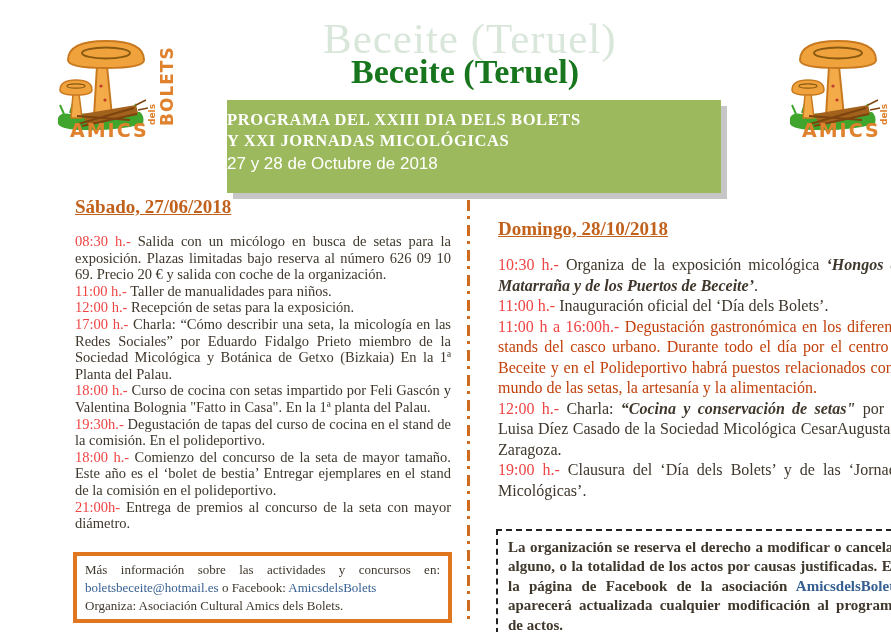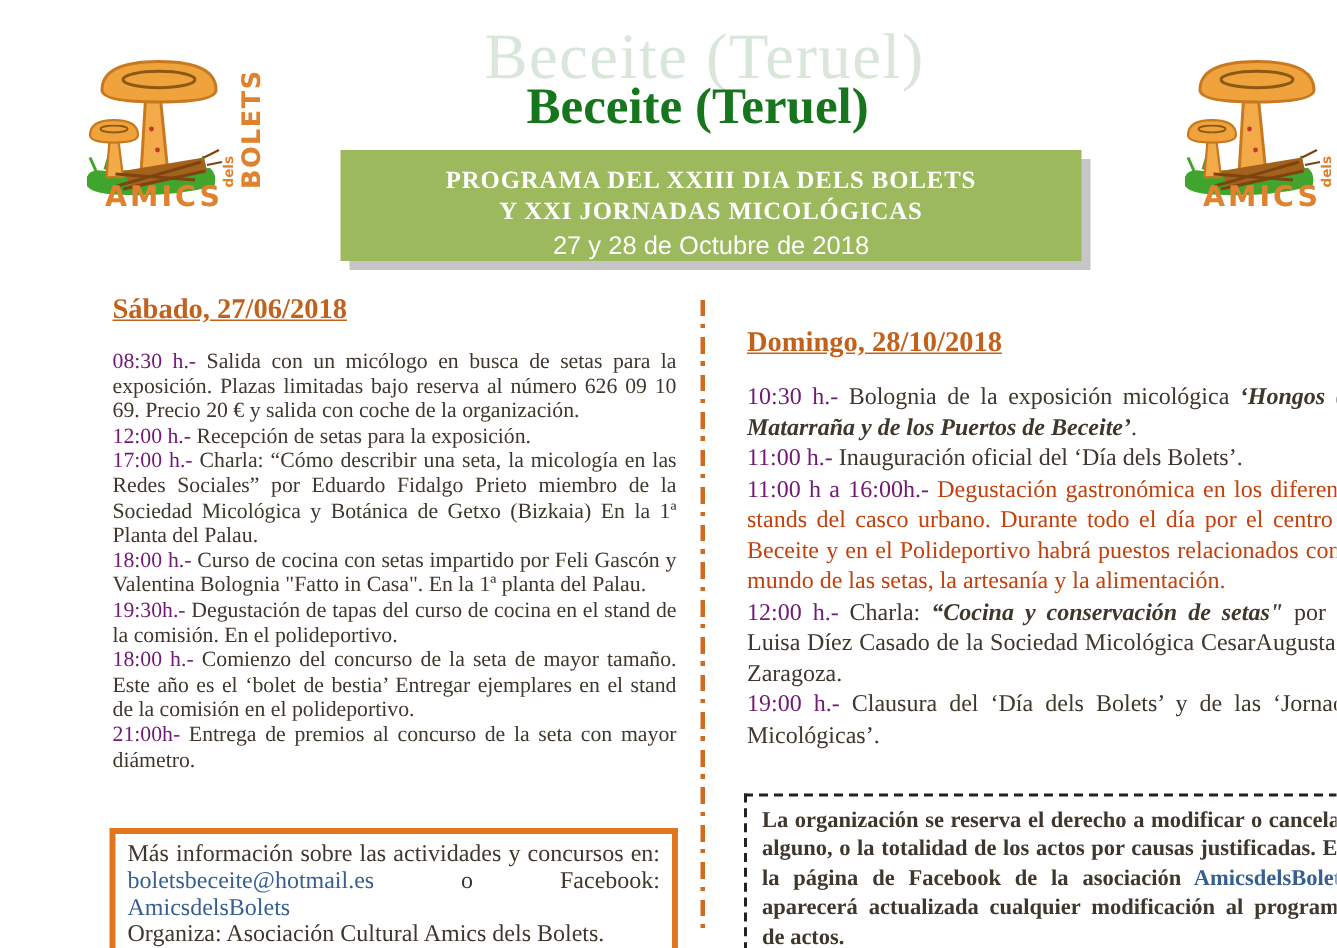--- a/index.html
+++ b/index.html
@@ -11,23 +11,23 @@
   .title-shadow{
     position:absolute;left:293px;top:14px;
     font-size:43px;letter-spacing:1px;color:#d9e6da;white-space:nowrap;
   }
   .title-main{
     position:absolute;left:321px;top:53px;
     font-size:34px;font-weight:bold;color:#17761d;white-space:nowrap;
   }
   
   .banner{
-    position:absolute;left:197px;top:100px;width:494px;height:74px;
+    position:absolute;left:197px;top:100px;width:494px;height:93px;
     background:#9cb95e;box-shadow:6px 6px 0 #c6c6c6;
-    text-align:center;color:#ffffff;box-sizing:border-box;padding-top:9px;
+    text-align:left;color:#ffffff;box-sizing:border-box;padding-top:9px;
   }
   .banner .ln1,.banner .ln2{
     font-family:"Liberation Serif",serif;font-weight:bold;
     font-size:16.5px;letter-spacing:0.6px;line-height:21px;
   }
   .banner .ln3{
     font-family:"Liberation Sans",sans-serif;font-weight:normal;
     font-size:17px;margin-top:3px;
   }
   
@@ -38,30 +38,30 @@
   .col{position:absolute;text-align:justify;}
   .col-left{left:45px;top:196px;width:376px;}
   .col-right{left:468px;top:218px;width:412px;}
   h2.day-heading{
     margin:0 0 15px 0;font-size:19px;font-weight:bold;color:#c2611c;
     text-decoration:underline;text-align:left;
   }
   .col-left .entry{margin:0;font-size:14.5px;line-height:16.6px;}
   .col-right .entry{margin:0;font-size:16px;line-height:20.5px;}
   .entry{color:#3f372c;}
-  .s-time{color:#701a75;}
+  .s-time{color:#ef4444;}
   .s-o{color:#c2410c;}
   .s-bi{font-weight:bold;font-style:italic;}
   .s-link{color:#365f91;cursor:pointer;}
   
   .info-box{
     position:absolute;left:43px;top:552px;width:379px;box-sizing:border-box;
     border:4px solid #e0761f;padding:5px 8px;text-align:justify;
   }
-  .info-box .entry{margin:0;font-size:16px;line-height:17.8px;font-family:Liberation Serif, serif;}
+  .info-box .entry{margin:0;font-size:13px;line-height:17.8px;font-family:Liberation Serif, serif;}
   .disclaimer-box{
     position:absolute;left:466px;top:529px;width:416px;box-sizing:border-box;
     border:2px dashed #222222;padding:7px 10px;text-align:justify;
   }
   .disclaimer-box .entry{margin:0;font-size:15px;line-height:19.4px;font-weight:bold;}
   
   .divider{
     position:absolute;left:437px;top:200px;width:3px;height:421px;
     background:repeating-linear-gradient(to bottom,
       #d06a1e 0px,#d06a1e 11px,transparent 11px,transparent 16px,
@@ -119,33 +119,34 @@
     <div class="ln2">Y XXI JORNADAS MICOLÓGICAS</div>
     <div class="ln3">27 y 28 de Octubre de 2018</div>
   </div>
 
   <div class="divider"></div>
 
   <div class="col col-left">
     <h2 class="day-heading">Sábado, 27/06/2018</h2>
     <div>
         <p class="entry"><span class="s-time">08:30 h.- </span><span class="s-n">Salida con un micólogo en busca de setas para la exposición. Plazas limitadas bajo reserva al número 626 09 10 69. Precio 20 € y salida con coche de la organización.</span></p>
+        <p class="entry"><span class="s-time">11:00 h.- </span><span class="s-n">Taller de manualidades para niños.</span></p>
         <p class="entry"><span class="s-time">12:00 h.- </span><span class="s-n">Recepción de setas para la exposición.</span></p>
         <p class="entry"><span class="s-time">17:00 h.- </span><span class="s-n">Charla: “Cómo describir una seta, la micología en las Redes Sociales” por Eduardo Fidalgo Prieto miembro de la Sociedad Micológica y Botánica de Getxo (Bizkaia)  En la 1ª Planta del Palau.</span></p>
         <p class="entry"><span class="s-time">18:00 h.- </span><span class="s-n">Curso de cocina con setas impartido por Feli Gascón y Valentina Bolognia "Fatto in Casa". En la 1ª planta del Palau.</span></p>
         <p class="entry"><span class="s-time">19:30h.- </span><span class="s-n">Degustación de tapas del curso de cocina en el stand de la comisión.  En el polideportivo.</span></p>
         <p class="entry"><span class="s-time">18:00 h.- </span><span class="s-n">Comienzo del concurso de la seta de mayor tamaño.  Este año es el ‘bolet de bestia’ Entregar ejemplares en el stand de la comisión en el polideportivo.</span></p>
         <p class="entry"><span class="s-time">21:00h- </span><span class="s-n">Entrega de premios al concurso de la seta con mayor diámetro.</span></p>
       </div>
   </div>
 
   <div class="col col-right">
     <h2 class="day-heading">Domingo, 28/10/2018</h2>
     <div>
-        <p class="entry"><span class="s-time">10:30 h.- </span><span class="s-n">Bolognia de la exposición micológica </span><span class="s-bi">‘Hongos del Matarraña y de los Puertos de Beceite’</span><span class="s-n">.</span></p>
+        <p class="entry"><span class="s-time">10:30 h.- </span><span class="s-n">Organiza de la exposición micológica </span><span class="s-bi">‘Hongos del Matarraña y de los Puertos de Beceite’</span><span class="s-n">.</span></p>
         <p class="entry"><span class="s-time">11:00 h.- </span><span class="s-n">Inauguración oficial del ‘Día dels Bolets’.</span></p>
         <p class="entry"><span class="s-time">11:00 h a 16:00h.- </span><span class="s-o">Degustación gastronómica en los diferentes stands del casco urbano. Durante todo el día por el centro de Beceite y en el  Polideportivo  habrá puestos relacionados con el mundo de las setas, la artesanía y la alimentación.</span></p>
         <p class="entry"><span class="s-time">12:00 h.- </span><span class="s-n">Charla: </span><span class="s-bi">“Cocina y conservación de setas"</span><span class="s-n"> por Mª Luisa Díez Casado de  la Sociedad Micológica CesarAugusta de Zaragoza.</span></p>
         <p class="entry"><span class="s-time">19:00 h.- </span><span class="s-n">Clausura del ‘Día dels Bolets’ y de las ‘Jornadas Micológicas’.</span></p>
       </div>
   </div>
 
   <div class="info-box">
     <div>
         <p class="entry"><span class="s-n">Más información sobre las actividades y concursos en: </span><span class="s-link">boletsbeceite@hotmail.es</span><span class="s-n"> o Facebook: </span><span class="s-link">AmicsdelsBolets</span></p>

